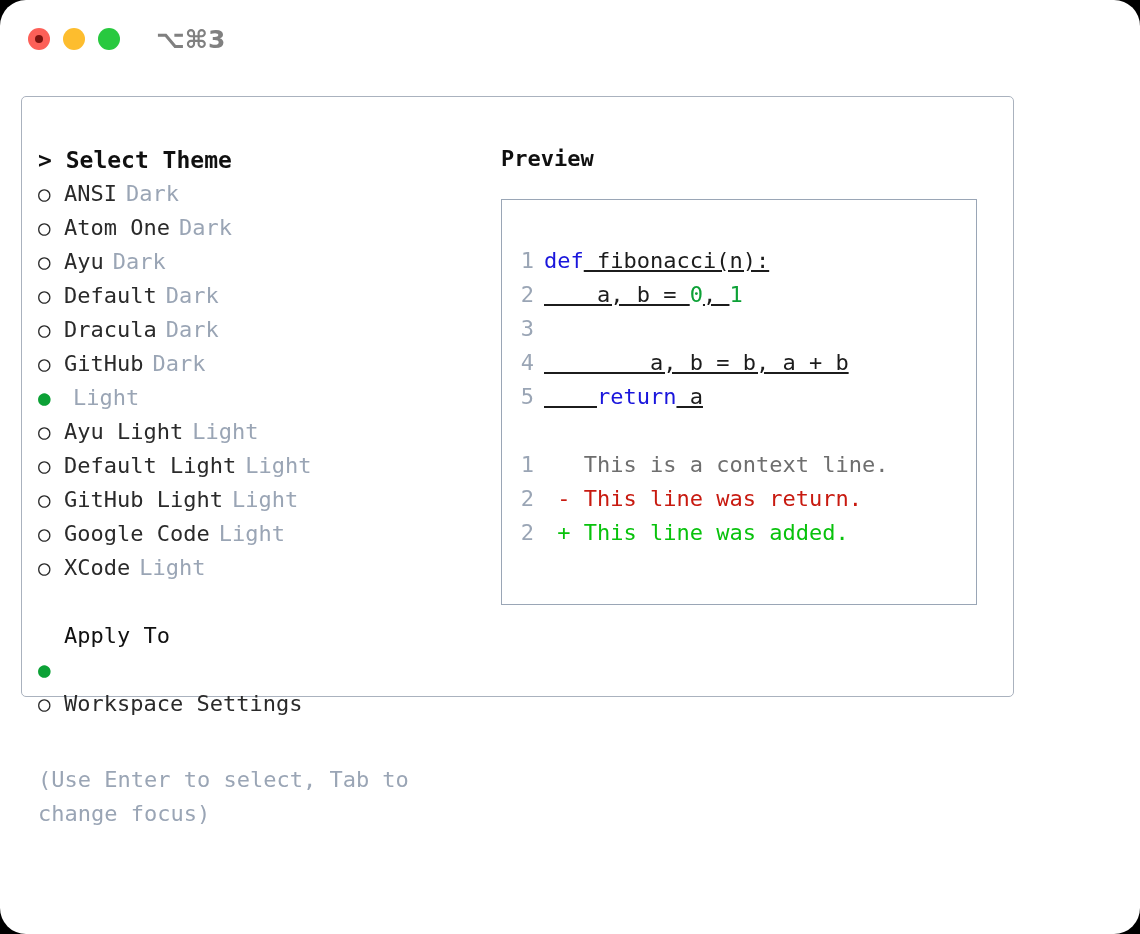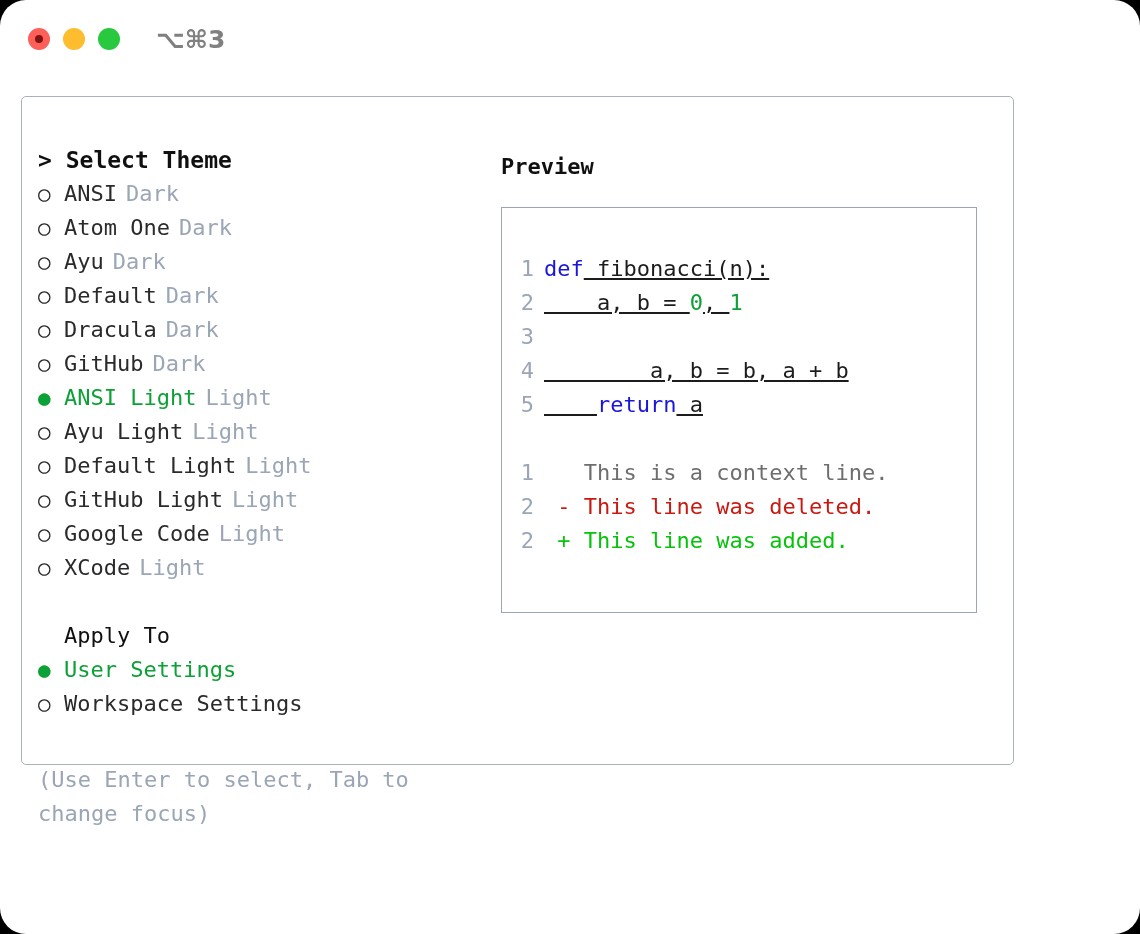--- a/index.html
+++ b/index.html
@@ -69,21 +69,21 @@
     color: #808080;
     letter-spacing: 0px;
   }
 
   
   .panel {
     position: absolute;
     left: 21px;
     top: 96px;
     width: 993px;
-    height: 669px;
+    height: 601px;
     border: 1.6px solid #aab2be;
     border-radius: 5px;
     box-sizing: border-box;
   }
 
   .panel-inner {
     position: absolute;
     left: 0; top: 0;
     width: 100%; height: 100%;
   }
@@ -160,21 +160,20 @@
     position: absolute;
     left: 479px;
     top: 46px;
     width: 490px;
   }
   .preview-title {
     font-size: 22px;
     font-weight: 700;
     color: #101010;
     line-height: 32px;
-    margin-top: 8px;
   }
 
   .preview-box {
     margin-top: 24px;
     width: 476px;
     height: 406px;
     border: 1.6px solid #9aa6b6;
     box-sizing: border-box;
     background: #ffffff;
     padding: 44px 0 0 0;
@@ -228,56 +227,56 @@
       <div class="left-col">
         <div class="section-title">&gt; Select Theme</div>
 
         <div id="theme-list">
             <div class="opt-row"><span class="bullet">○</span><span class="opt-name">ANSI</span><span class="opt-kind">Dark</span></div>
             <div class="opt-row"><span class="bullet">○</span><span class="opt-name">Atom One</span><span class="opt-kind">Dark</span></div>
             <div class="opt-row"><span class="bullet">○</span><span class="opt-name">Ayu</span><span class="opt-kind">Dark</span></div>
             <div class="opt-row"><span class="bullet">○</span><span class="opt-name">Default</span><span class="opt-kind">Dark</span></div>
             <div class="opt-row"><span class="bullet">○</span><span class="opt-name">Dracula</span><span class="opt-kind">Dark</span></div>
             <div class="opt-row"><span class="bullet">○</span><span class="opt-name">GitHub</span><span class="opt-kind">Dark</span></div>
-            <div class="opt-row selected"><span class="bullet sel">●</span><span class="opt-name">ANSI Light</span><span class="opt-kind">Light</span></div>
+            <div class="opt-row selected"><span class="bullet sel">●</span><span class="opt-kind">Light</span></div>
             <div class="opt-row"><span class="bullet">○</span><span class="opt-name">Ayu Light</span><span class="opt-kind">Light</span></div>
             <div class="opt-row"><span class="bullet">○</span><span class="opt-name">Default Light</span><span class="opt-kind">Light</span></div>
             <div class="opt-row"><span class="bullet">○</span><span class="opt-name">GitHub Light</span><span class="opt-kind">Light</span></div>
             <div class="opt-row"><span class="bullet">○</span><span class="opt-name">Google Code</span><span class="opt-kind">Light</span></div>
             <div class="opt-row"><span class="bullet">○</span><span class="opt-name">XCode</span><span class="opt-kind">Light</span></div>
           </div>
 
         <div class="apply-header">
           <span class="spacer"></span>
           <span class="apply-title">Apply To</span>
         </div>
 
         <div id="apply-list">
-            <div class="opt-row selected"><span class="bullet sel">●</span><span class="opt-name">User Settings</span></div>
+            <div class="opt-row selected"><span class="bullet sel">●</span></div>
             <div class="opt-row"><span class="bullet">○</span><span class="opt-name">Workspace Settings</span></div>
           </div>
 
         <div class="help-text">(Use Enter to select, Tab to change focus)</div>
       </div>
 
       <div class="right-col">
         <div class="preview-title">Preview</div>
 
         <div class="preview-box">
           <div id="code-block">
               <div class="code-line"><span class="lineno">1</span><span class="code-text"><span class="tok-kw">def</span><span class="tok-plain"> fibonacci(n):</span></span></div>
               <div class="code-line"><span class="lineno">2</span><span class="code-text"><span class="tok-plain">    a, b = </span><span class="tok-num">0</span><span class="tok-plain">, </span><span class="tok-num">1</span></span></div>
               <div class="code-line"><span class="lineno">3</span></div>
               <div class="code-line"><span class="lineno">4</span><span class="code-text"><span class="tok-plain">        a, b = b, a + b</span></span></div>
               <div class="code-line"><span class="lineno">5</span><span class="code-text"><span class="tok-plain">    </span><span class="tok-kw">return</span><span class="tok-plain"> a</span></span></div>
             </div>
           <div class="diff-gap"></div>
           <div id="diff-block">
               <div class="diff-line"><span class="lineno">1</span><span class="diff-ctx">   This is a context line.</span></div>
-              <div class="diff-line"><span class="lineno">2</span><span class="diff-del"> - This line was deleted.</span></div>
+              <div class="diff-line"><span class="lineno">2</span><span class="diff-del"> - This line was return.</span></div>
               <div class="diff-line"><span class="lineno">2</span><span class="diff-add"> + This line was added.</span></div>
             </div>
         </div>
       </div>
 
     </div>
   </div>
 </div>
 
 </body></html>

